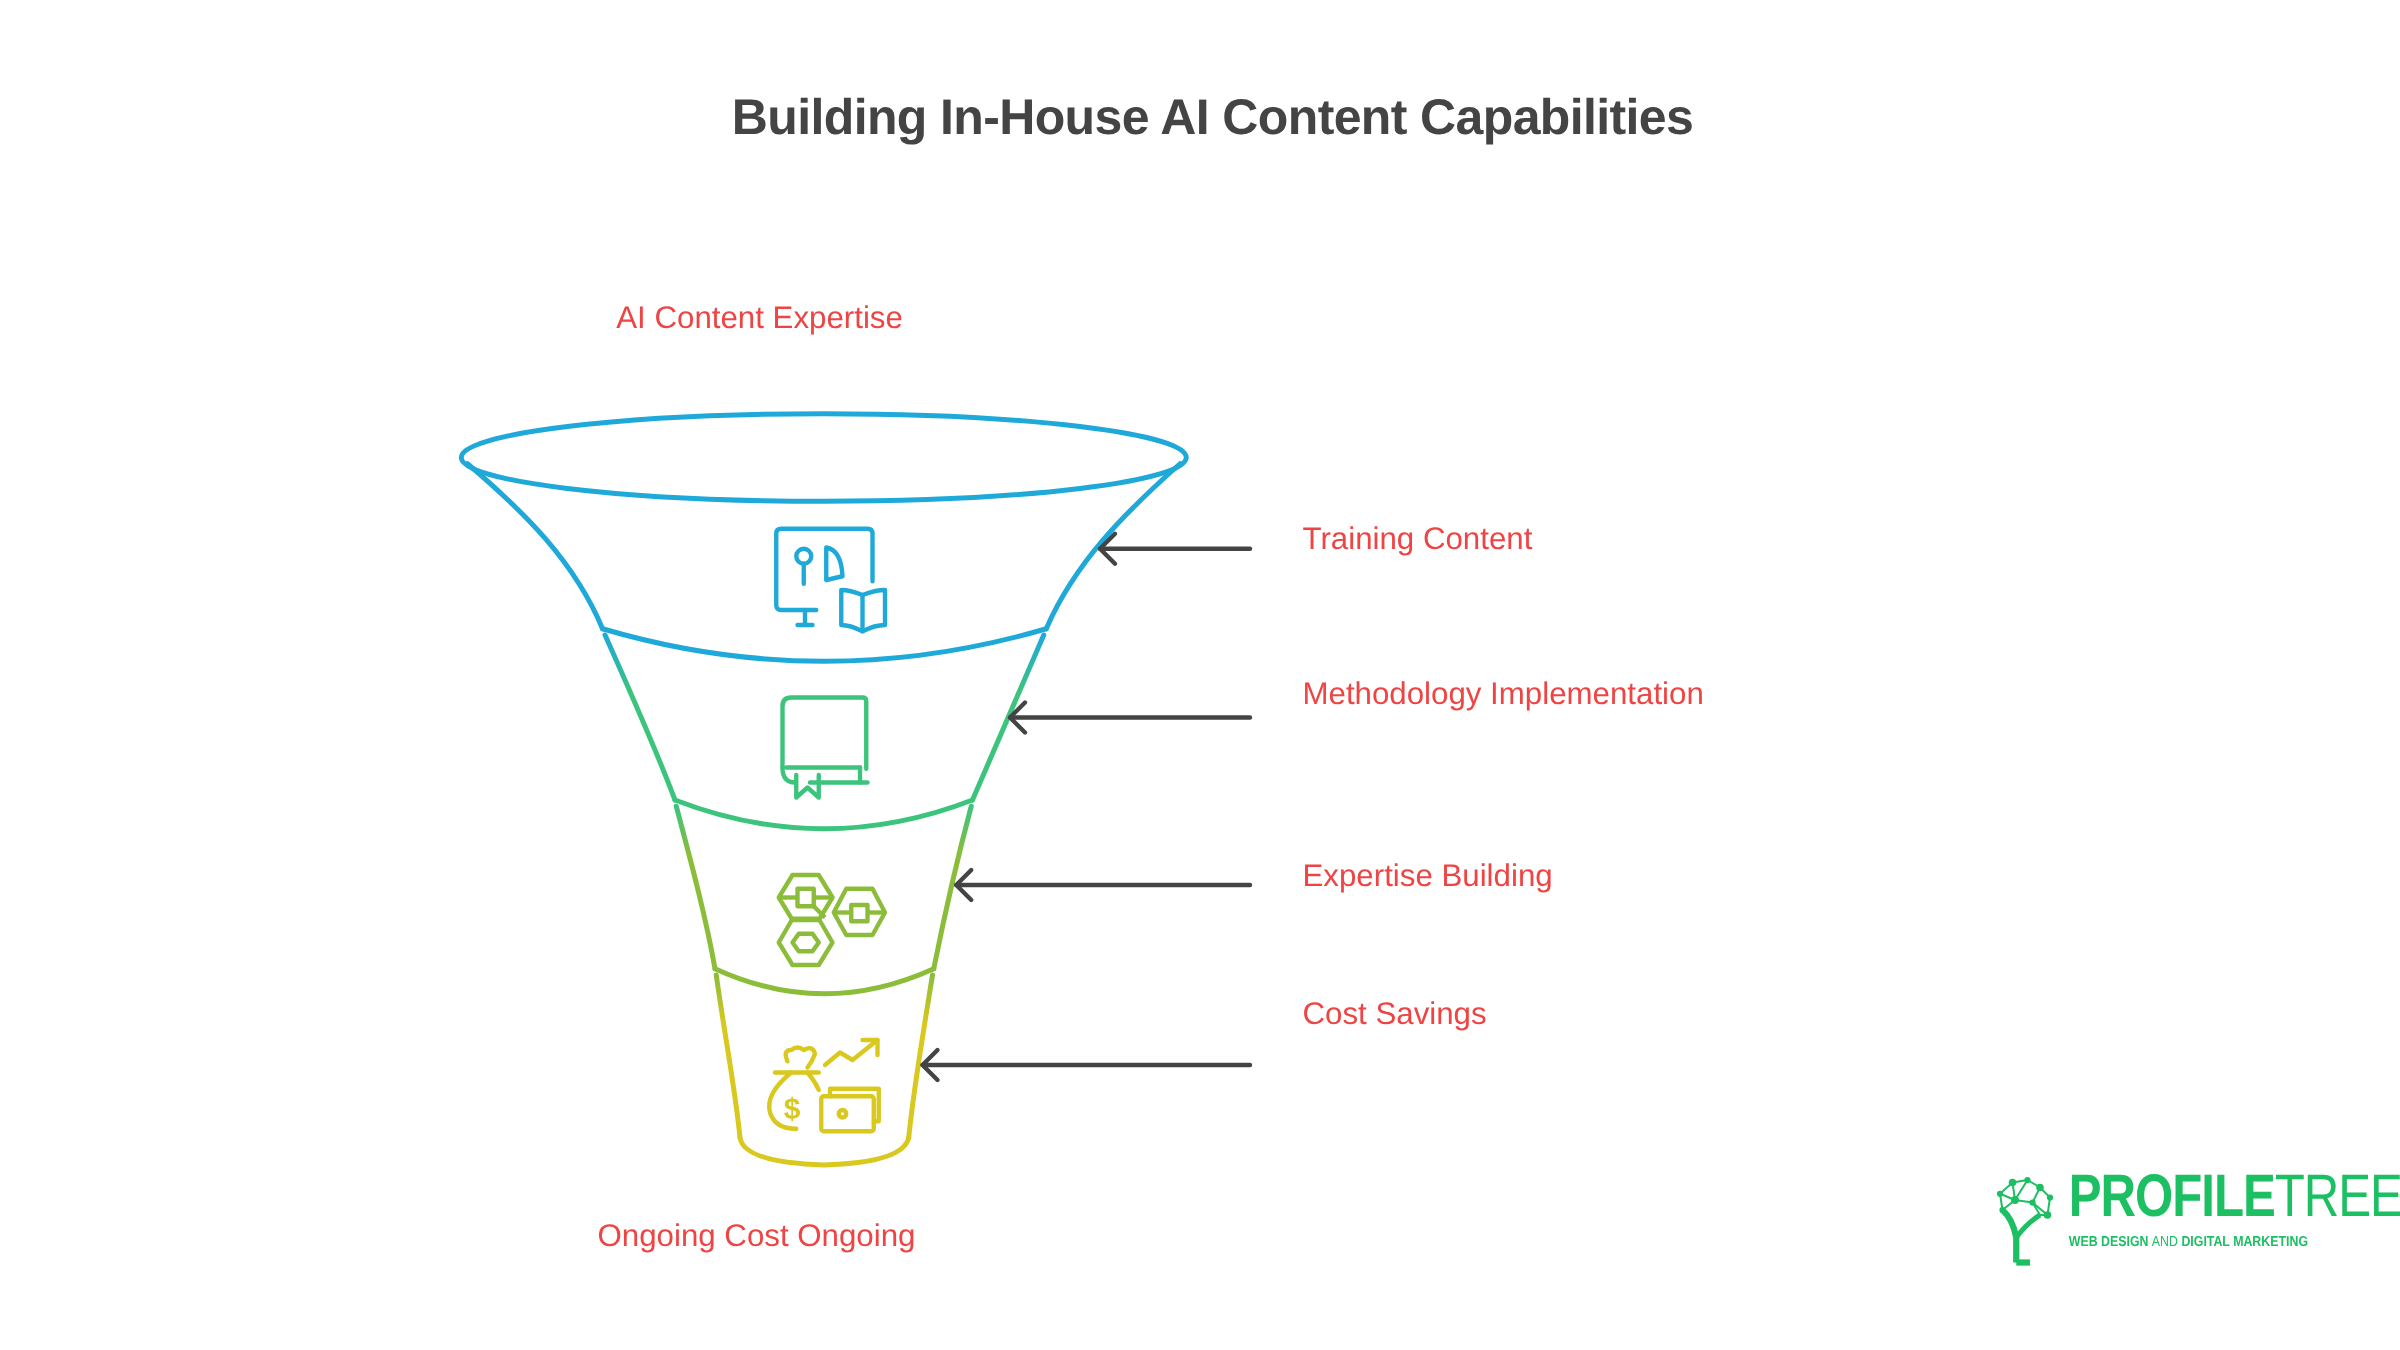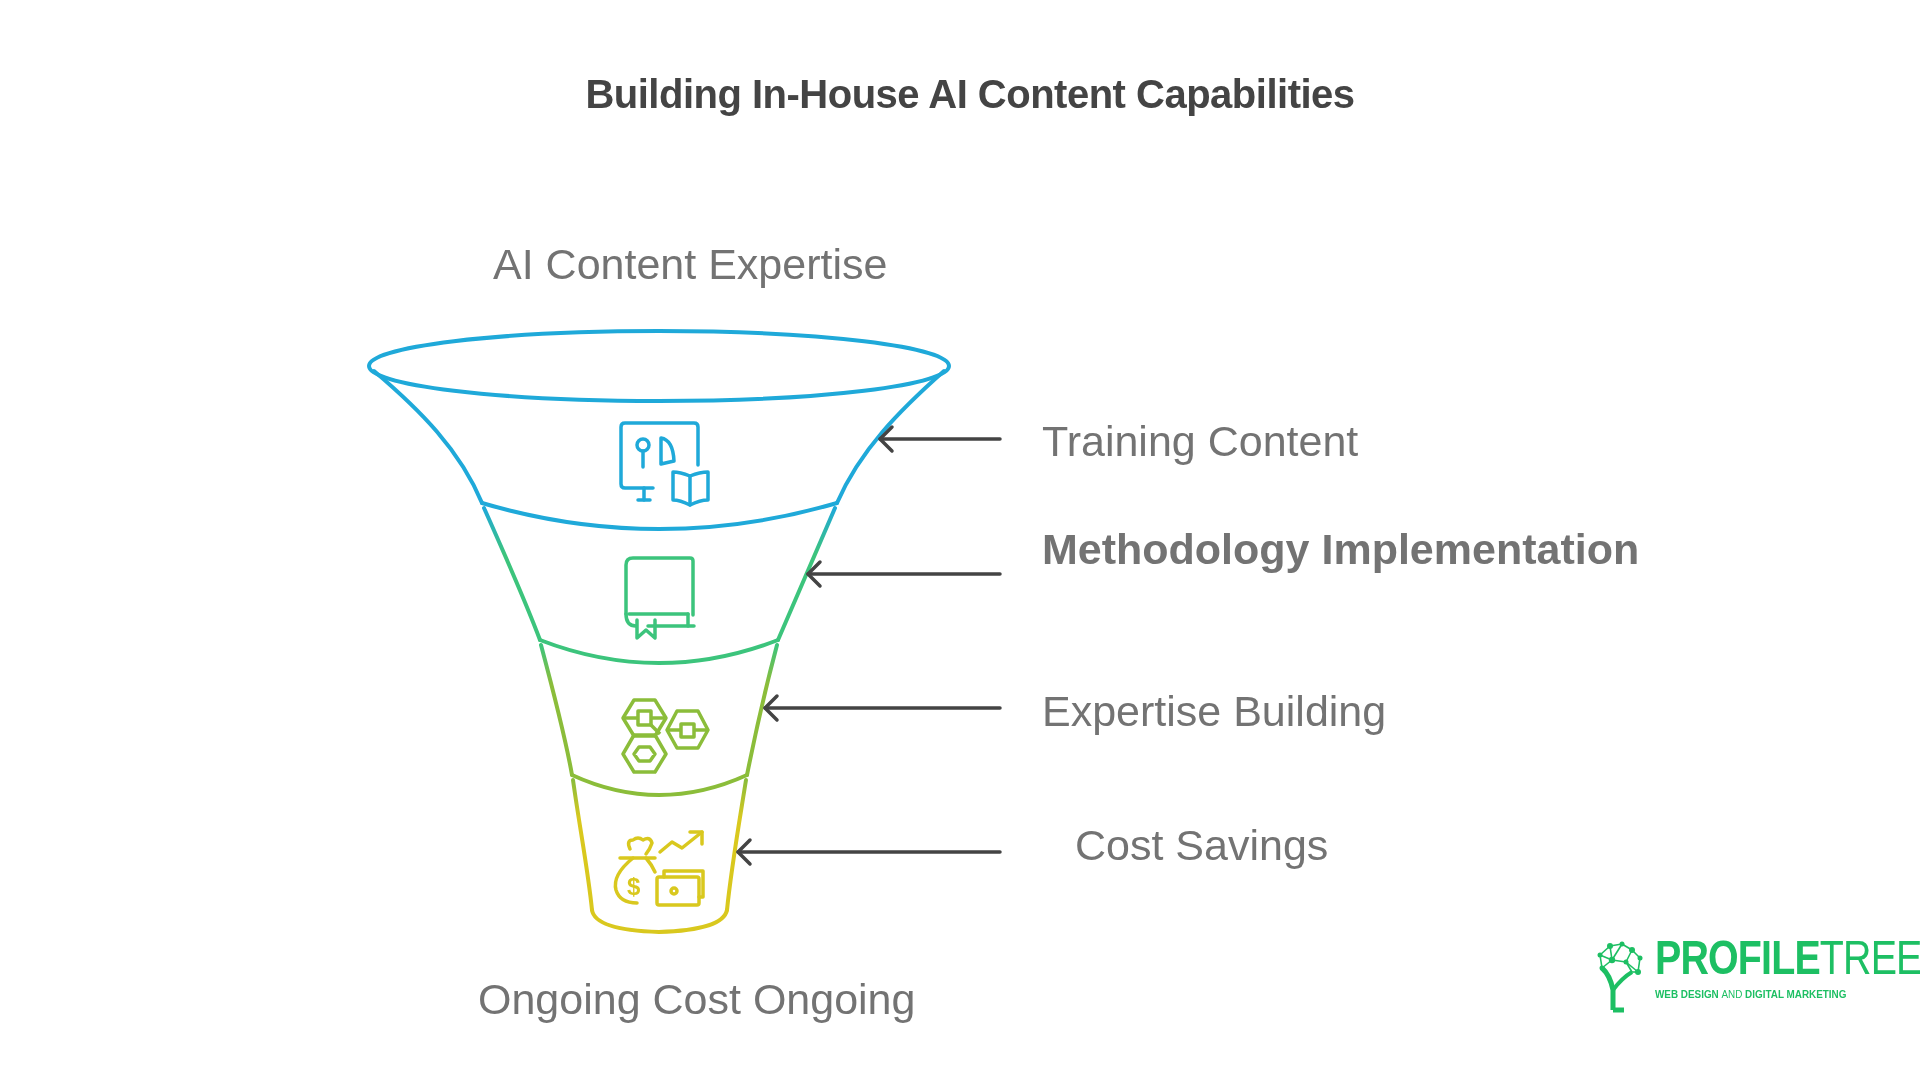--- a/index.html
+++ b/index.html
@@ -1,22 +1,22 @@
 <!DOCTYPE html>
 <html><head>
 <meta charset="utf-8">
 <style>
   html, body { margin: 0; padding: 0; background: #ffffff; }
   body { width: 1920px; height: 1080px; position: relative; overflow: hidden;
          font-family: "Liberation Sans", sans-serif; color: #444444; }
   .title { position: absolute; left: 0; width: 1940px; top: 72px; text-align: center;
            font-family: "Liberation Sans", sans-serif; font-weight: bold; font-size: 40px;
            color: #444444; letter-spacing: -0.5px; }
-  .label { position: absolute; font-family: "Liberation Sans", sans-serif; font-size: 43px;
-           color: #737373; white-space: nowrap; }
+  .label { position: absolute; font-family: "Liberation Sans", sans-serif; font-size: 25px;
+           color: #ef4444; white-space: nowrap; }
   .top-label { left: 493px; top: 240px; }
   .bottom-label { left: 478px; top: 975px; }
   .stage-label { left: 1042px; }
   svg.diagram { position: absolute; left: 0; top: 0; }
   .logo { position: absolute; left: 1595px; top: 932px; width: 310px; height: 80px; }
   .logo-word { position: absolute; left: 60px; top: 2px; font-family: "Liberation Sans", sans-serif;
                font-weight: bold; font-size: 48px; color: #1dbf63; letter-spacing: -1px;
                transform: scaleX(0.82); transform-origin: left top; white-space: nowrap; line-height: 48px; }
   .logo-word .thin { font-weight: normal; }
   .logo-sub { position: absolute; left: 60px; top: 56px; font-family: "Liberation Sans", sans-serif;
@@ -167,20 +167,20 @@
     <circle cx="1640" cy="958" r="2.5"></circle>
     <circle cx="1600" cy="955" r="2.5"></circle>
     <circle cx="1612" cy="960" r="3.2"></circle>
     <circle cx="1626" cy="962" r="2.5"></circle>
     <circle cx="1638" cy="972" r="3"></circle>
     <circle cx="1602" cy="968" r="2.5"></circle>
   </g>
 </svg>
 
 <div class="label stage-label" style="top:417px;">Training Content</div>
-<div class="label stage-label" style="top:525px;font-weight:bold;">Methodology Implementation</div>
+<div class="label stage-label" style="top:541px;">Methodology Implementation</div>
 <div class="label stage-label" style="top:687px;">Expertise Building</div>
-<div class="label stage-label" style="top:821px;margin-left:33px;">Cost Savings</div>
+<div class="label stage-label" style="top:797px;">Cost Savings</div>
 
 <div class="logo">
   <div class="logo-word"><span>PROFILE</span><span class="thin">TREE</span></div>
   <div class="logo-sub"><span>WEB DESIGN </span><span class="thin">AND</span><span> DIGITAL MARKETING</span></div>
 </div>
 
 </body></html>

